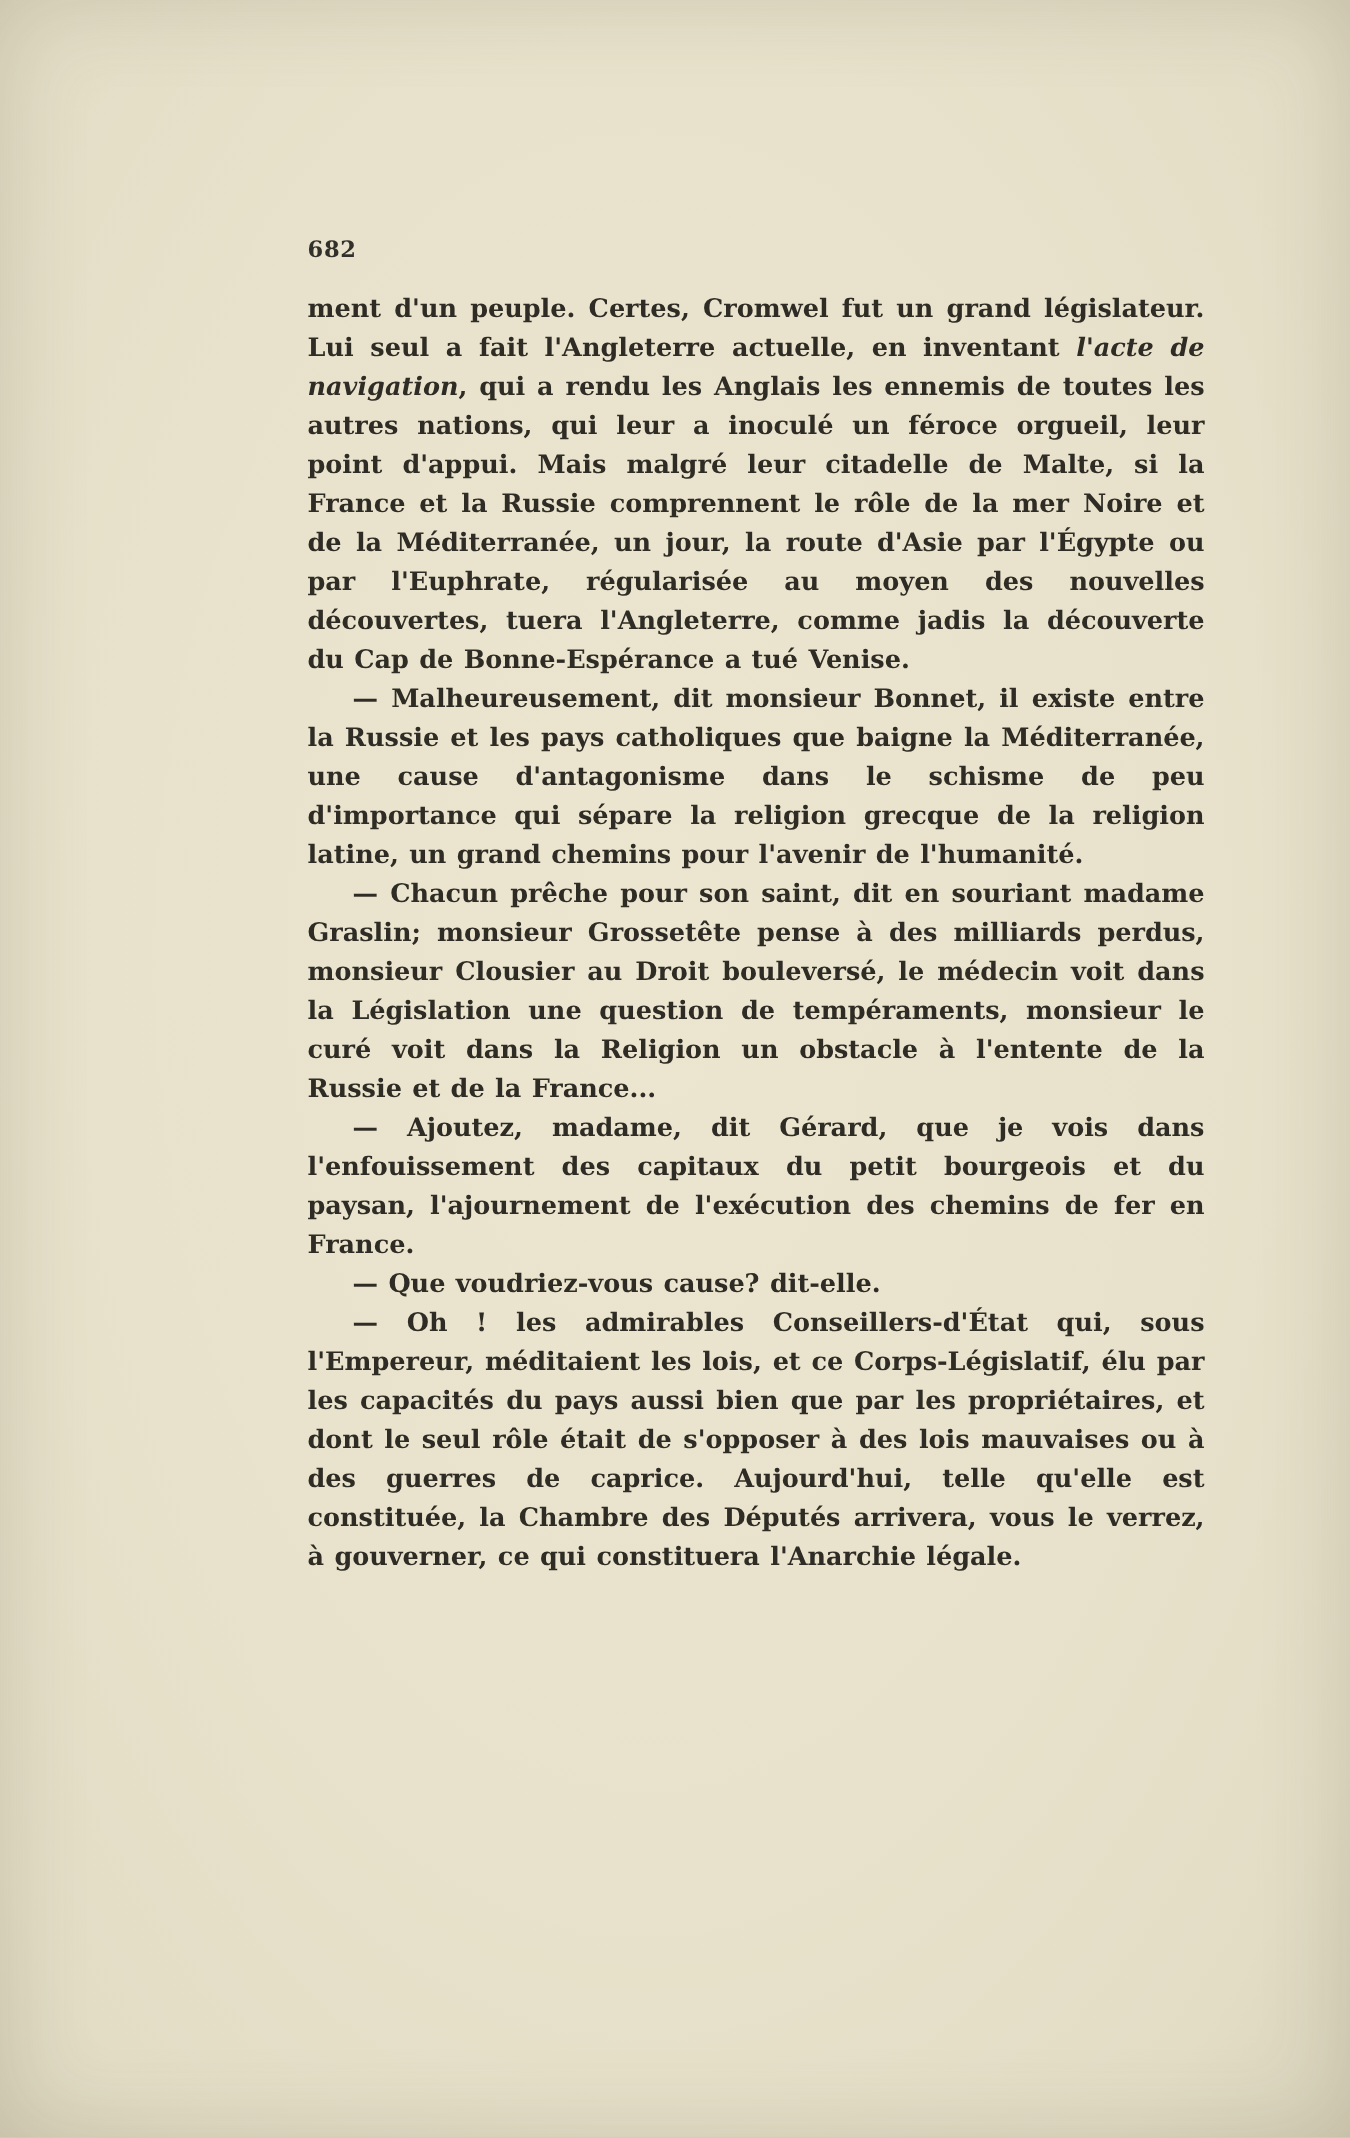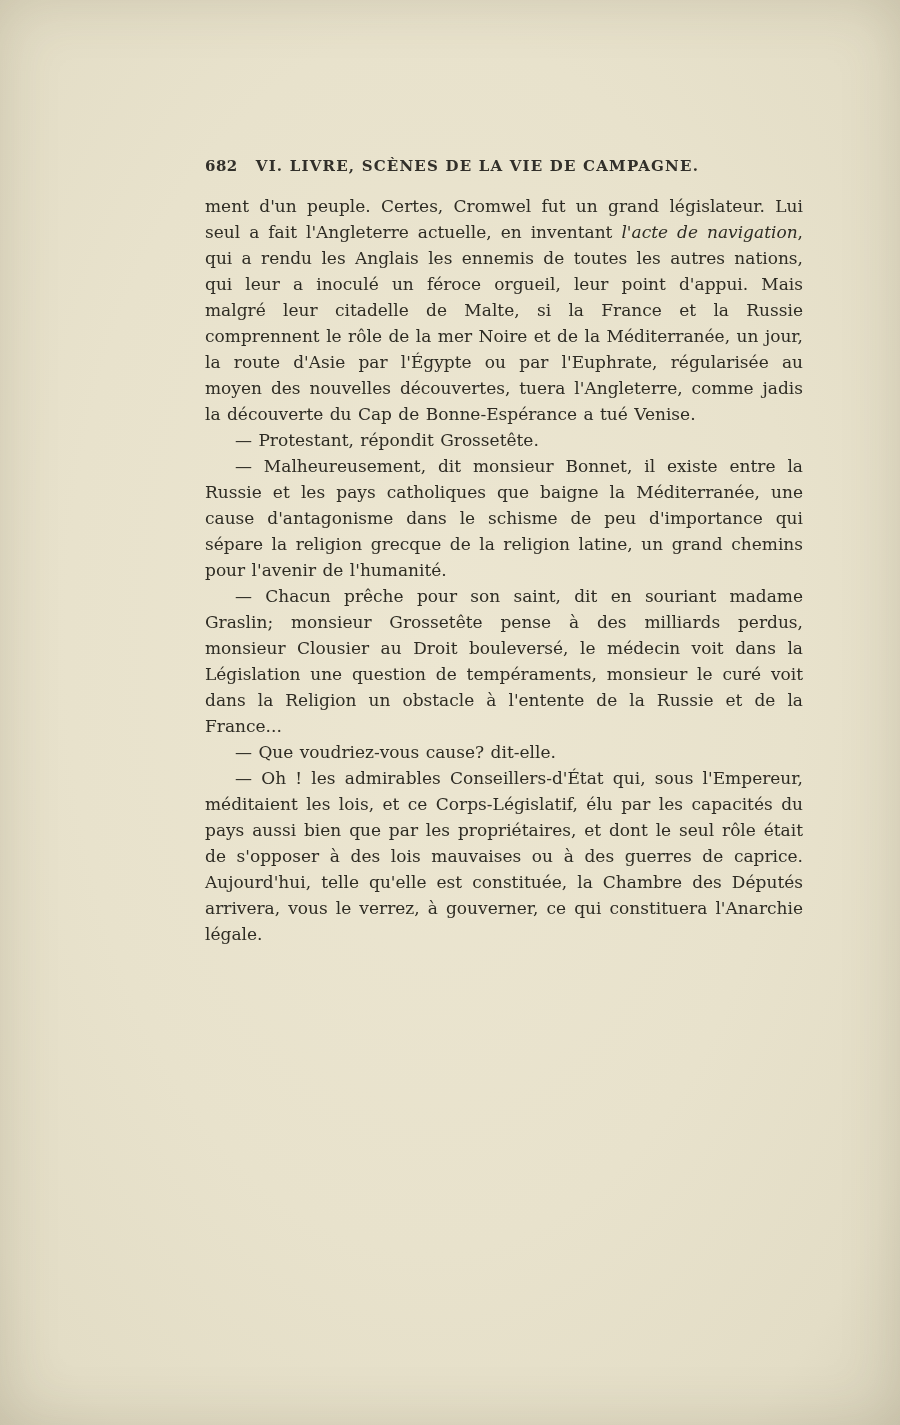--- a/index.html
+++ b/index.html
@@ -43,39 +43,39 @@
     font-size: 17px;
     line-height: 26px;
     text-align: justify;
     word-spacing: 1px;
     hyphens: auto;
     -webkit-hyphens: auto;
   }
   .text-block p {
     margin: 0;
     padding: 0;
+    font-weight: bold;
   }
   .text-block p.indent {
     text-indent: 30px;
   }
   .italic {
     font-style: italic;
   }
 </style>
 </head>
 <body>
 
 <div class="page">
   <div class="running-head">
     <span class="pagenum">682</span>
-    <span class="head-title">VI. LIVRE, SCÈNES DE LA VIE DE CAMPAGNE.</span>
   </div>
 
   <div class="text-block" lang="fr">
 
   <p><span>ment d'un peuple. Certes, Cromwel fut un grand législateur. Lui seul a fait l'Angleterre actuelle, en inventant </span><span class="italic">l'acte de navigation</span><span>, qui a rendu les Anglais les ennemis de toutes les autres nations, qui leur a inoculé un féroce orgueil, leur point d'appui. Mais malgré leur citadelle de Malte, si la France et la Russie comprennent le rôle de la mer Noire et de la Méditerranée, un jour, la route d'Asie par l'Égypte ou par l'Euphrate, régularisée au moyen des nouvelles découvertes, tuera l'Angleterre, comme jadis la découverte du Cap de Bonne-Espérance a tué Venise.</span></p>
-      <p class="indent"><span>— Protestant, répondit Grossetête.</span></p>
       <p class="indent"><span>— Malheureusement, dit monsieur Bonnet, il existe entre la Russie et les pays catholiques que baigne la Méditerranée, une cause d'antagonisme dans le schisme de peu d'importance qui sépare la religion grecque de la religion latine, un grand chemins pour l'avenir de l'humanité.</span></p>
       <p class="indent"><span>— Chacun prêche pour son saint, dit en souriant madame Graslin; monsieur Grossetête pense à des milliards perdus, monsieur Clousier au Droit bouleversé, le médecin voit dans la Législation une question de tempéraments, monsieur le curé voit dans la Religion un obstacle à l'entente de la Russie et de la France...</span></p>
+      <p class="indent"><span>— Ajoutez, madame, dit Gérard, que je vois dans l'enfouissement des capitaux du petit bourgeois et du paysan, l'ajournement de l'exécution des chemins de fer en France.</span></p>
       <p class="indent"><span>— Que voudriez-vous cause? dit-elle.</span></p>
       <p class="indent"><span>— Oh ! les admirables Conseillers-d'État qui, sous l'Empereur, méditaient les lois, et ce Corps-Législatif, élu par les capacités du pays aussi bien que par les propriétaires, et dont le seul rôle était de s'opposer à des lois mauvaises ou à des guerres de caprice. Aujourd'hui, telle qu'elle est constituée, la Chambre des Députés arrivera, vous le verrez, à gouverner, ce qui constituera l'Anarchie légale.</span></p>
     </div>
 </div>
 
 </body></html>

